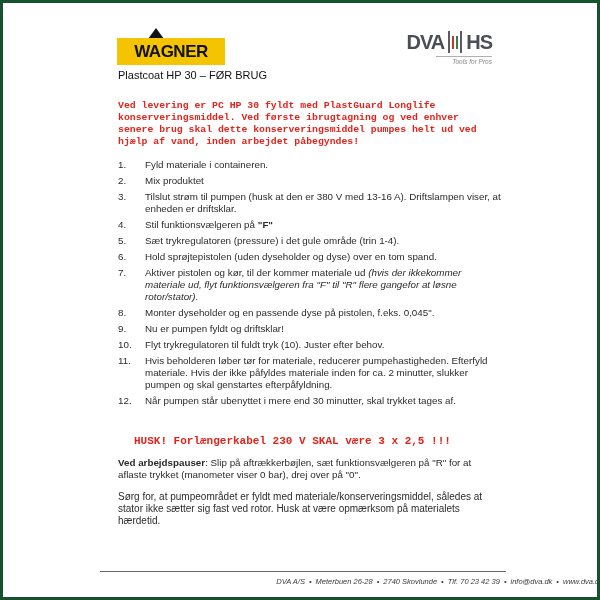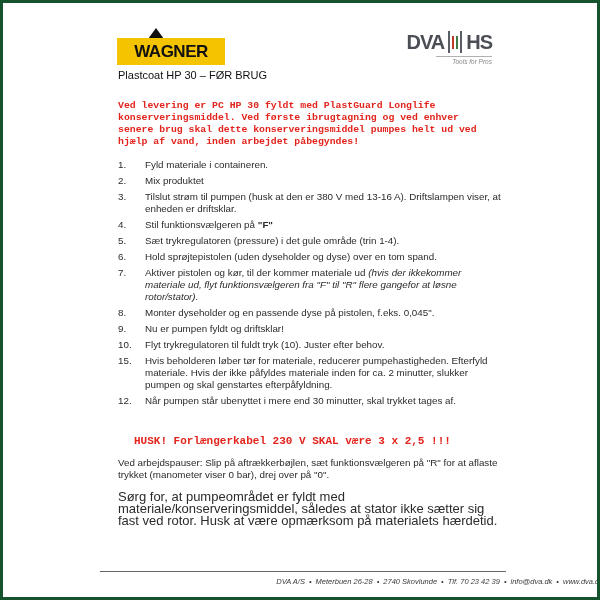--- a/index.html
+++ b/index.html
@@ -40,22 +40,22 @@
   .warning{color:#e2241c;font-weight:bold;font-family:Liberation Mono, monospace;}
   .intro{position:absolute;left:115px;top:97px;width:380px;margin:0;font-size:9.8px;line-height:12px;}
   .steps{position:absolute;left:115px;top:156px;width:384px;margin:0;padding:0;list-style:none;}
   .steps li{display:flex;margin-bottom:4px;font-size:9.8px;line-height:12px;}
   .steps .num{flex:none;width:27px;}
   .steps .txt{flex:1;}
   .steps .txt i{font-style:italic;}
   .steps .txt b{font-weight:bold;}
   .husk{position:absolute;left:115px;top:416px;margin:16px;font-size:11px;line-height:12px;}
   .pause{position:absolute;left:115px;top:454px;width:384px;margin:0;font-size:9.8px;line-height:12px;}
-  .pause b{font-weight:normal;}
-  .care{position:absolute;left:115px;top:488px;width:384px;margin:0;font-size:13px;line-height:12px;}
+  .pause b{font-weight:bold;}
+  .care{position:absolute;left:115px;top:488px;width:384px;margin:0;font-size:10px;line-height:12px;}
   .footer-rule{position:absolute;left:97px;top:568px;width:406px;height:0;border-top:1px solid #666;}
   .footer{
     position:absolute;left:0;top:574px;width:600px;text-align:right;
     font-size:7.5px;font-style:italic;color:#3a3a3a;
   }
   .footer .sep{margin:0 4px;}
 </style>
 </head>
 <body>
 
@@ -121,21 +121,21 @@
       </li>
     <li>
         <span class="num">9.</span>
         <span class="txt"><span>Nu er pumpen fyldt og driftsklar!</span></span>
       </li>
     <li>
         <span class="num">10.</span>
         <span class="txt"><span>Flyt trykregulatoren til fuldt tryk (10). Juster efter behov.</span></span>
       </li>
     <li>
-        <span class="num">15.</span>
+        <span class="num">11.</span>
         <span class="txt"><span>Hvis beholderen løber tør for materiale, reducerer pumpehastigheden. Efterfyld materiale. Hvis der ikke påfyldes materiale inden for ca. 2 minutter, slukker pumpen og skal genstartes efterpåfyldning.</span></span>
       </li>
     <li>
         <span class="num">12.</span>
         <span class="txt"><span>Når pumpen står ubenyttet i mere end 30 minutter, skal trykket tages af.</span></span>
       </li>
   </ol>
 
   <p class="husk warning">HUSK! Forlængerkabel 230 V SKAL være 3 x 2,5 !!!</p>
 

